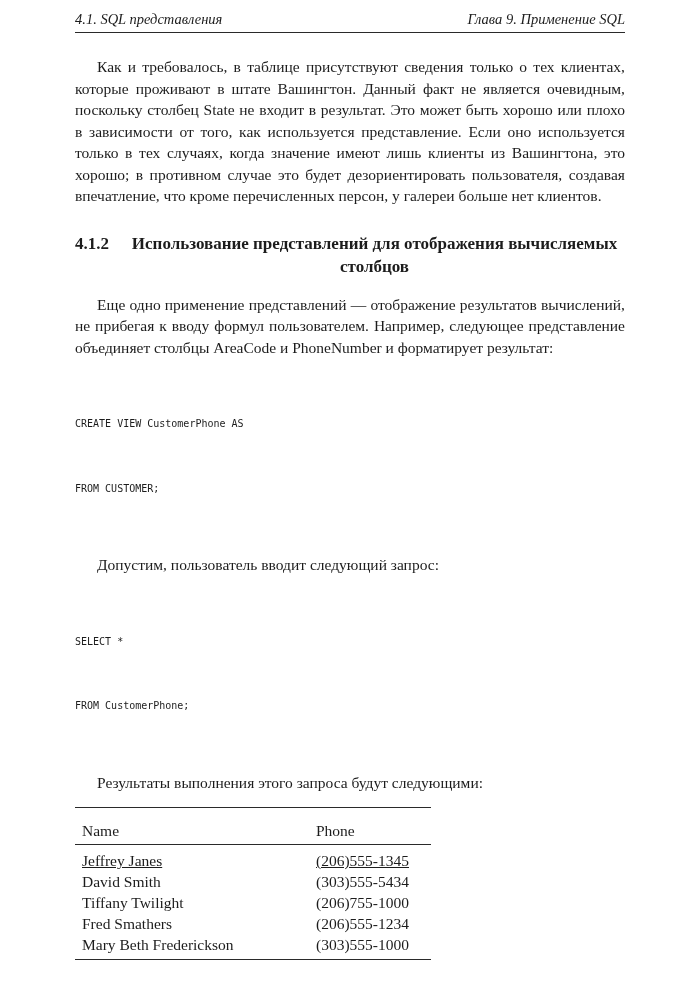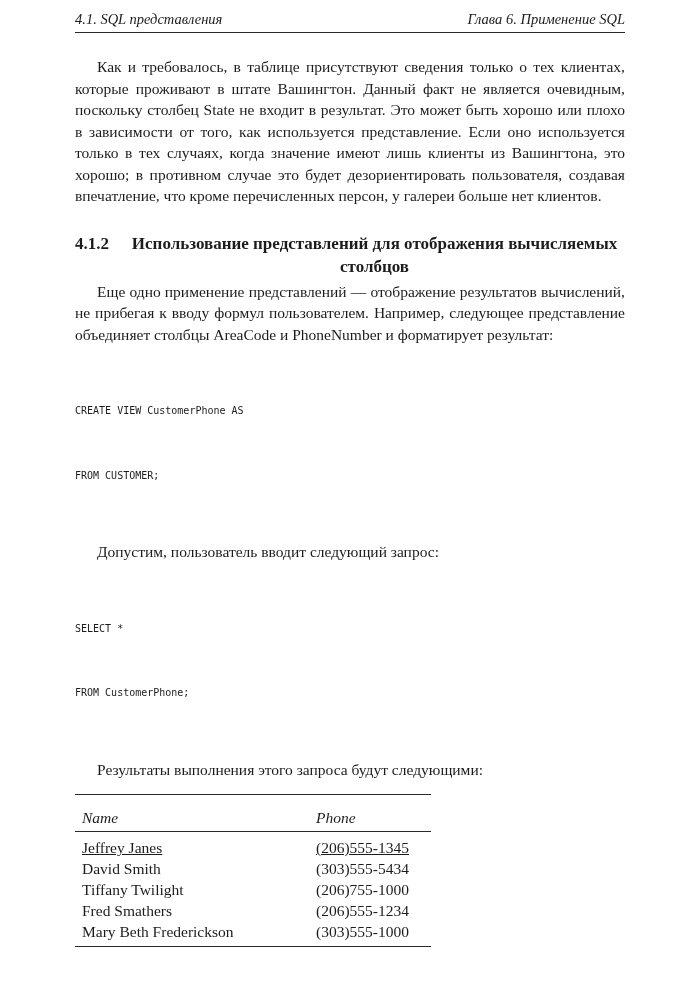--- a/index.html
+++ b/index.html
@@ -31,21 +31,21 @@
     line-height: 21.5px;
     text-align: justify;
   }
   p.para { text-indent: 22px; }
   .first-para { margin-top: 23px; }
   .section-heading {
     display: flex;
     font-weight: bold;
     font-size: 17px;
     line-height: 23px;
-    margin: 25px 0 3px 0;
+    margin: 25px 0 16px 0;
     text-align: left;
   }
   .section-number { flex: 0 0 auto; margin-right: 15px; }
   .section-title { flex: 1 1 auto; text-align: center; }
   .code {
     font-family: "DejaVu Sans Mono", monospace;
     font-size: 10px;
     line-height: 21.5px;
     margin: 12px 0 12px 0;
     text-align: left;
@@ -57,38 +57,38 @@
     width: 356px;
     font-size: 15.5px;
   }
   table.results th, table.results td {
     font-weight: normal;
     text-align: left;
     padding: 0 0 0 7px;
     line-height: 21px;
     vertical-align: baseline;
   }
-  table.results th { padding-top: 12px; padding-bottom: 3px; font-style: italic; }
+  table.results th { padding-top: 12px; padding-bottom: 3px; }
   table.results td:first-child, table.results th:first-child { width: 234px; }
   table.results thead tr {
     border-top: 1.3px solid #2a2a2a;
     border-bottom: 1.1px solid #2a2a2a;
   }
   table.results tbody tr:first-child td { padding-top: 5px; text-decoration: underline; }
   table.results tbody tr:last-child { border-bottom: 1.3px solid #2a2a2a; }
   table.results tbody tr:last-child td { padding-bottom: 4px; }
 </style>
 </head>
 <body>
 
 <div class="page">
 
   <div class="running-head">
     <span>4.1. SQL представления</span>
-    <span>Глава 6. Применение SQL</span>
+    <span>Глава 9. Применение SQL</span>
   </div>
   <div class="head-rule"></div>
 
   <div class="body-text">
 
     <p class="para first-para">Как и требовалось, в таблице присутствуют сведения только о тех клиентах, которые проживают в штате Вашингтон. Данный факт не является очевидным, поскольку столбец State не входит в результат. Это может быть хорошо или плохо в зависимости от того, как используется представление. Если оно используется только в тех случаях, когда значение имеют лишь клиенты из Вашингтона, это хорошо; в противном случае это будет дезориентировать пользователя, создавая впечатление, что кроме перечисленных персон, у галереи больше нет клиентов.</p>
 
     <div class="section-heading">
       <span class="section-number">4.1.2</span>
       <span class="section-title">Использование представлений для отображения вычисляемых столбцов</span>

